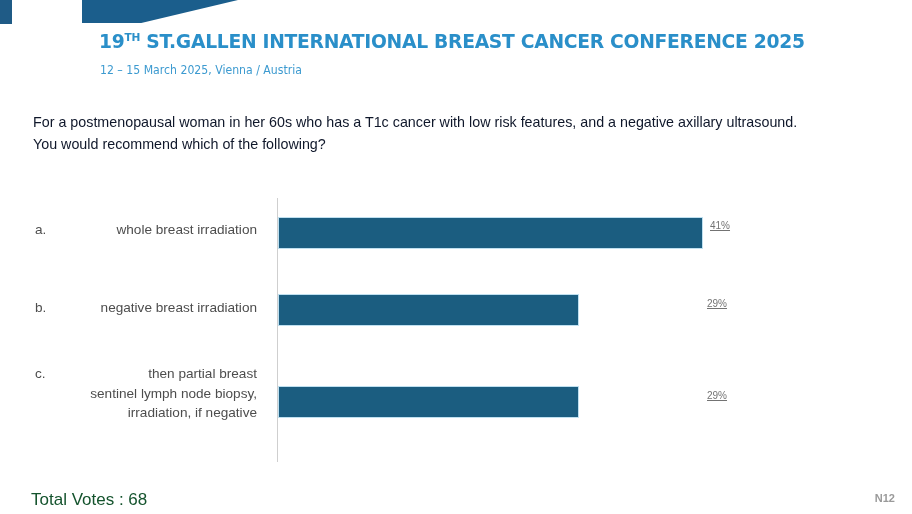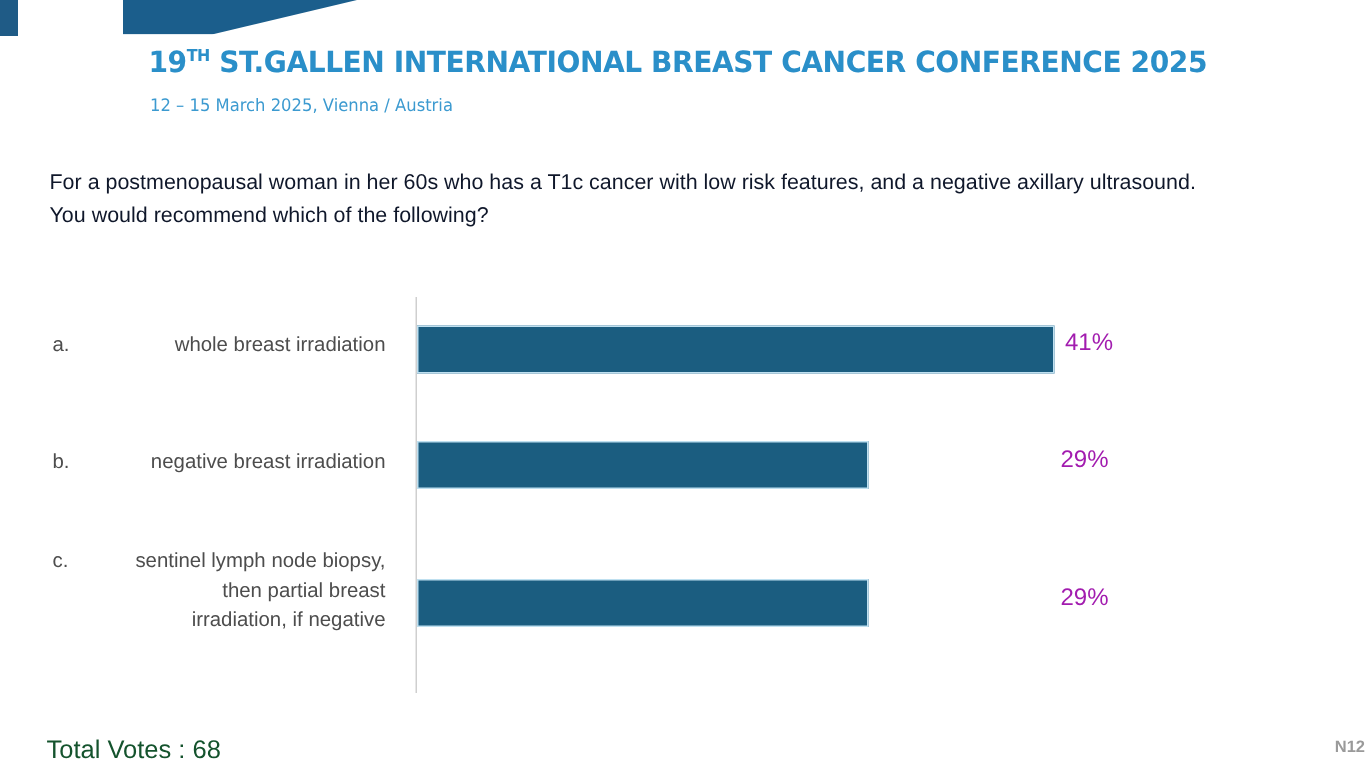--- a/index.html
+++ b/index.html
@@ -145,22 +145,23 @@
   .row-label .txt { display: block; }
   .bar {
     position: absolute;
     left: 278px;
     background: #1b5d80;
     border: 1px solid #bfe0f0;
     box-sizing: border-box;
   }
   .bar-value {
     position: absolute;
-    font-size: 16px;
-    color: #a21caf;
+    font-size: 10px;
+    color: #737373;
+    text-decoration: underline;
   }
 
   
   #row-a { top: 0; height: 55px; }
   #row-a .row-label { top: 34px; }
   #row-a .bar { top: 31px; height: 32px; width: 425px; }
   #row-a .bar-value { left: 710px; top: 34px; }
 
   
   #row-b { top: 86px; height: 55px; }
@@ -176,21 +177,21 @@
 
   
   #footer-votes {
     position: absolute;
     left: 31px; top: 490px;
     font-size: 17px;
     color: #14532d;
   }
   #footer-code {
     position: absolute;
-    right: 2px; top: 492px;
+    right: 17px; top: 492px;
     font-size: 11px;
     font-weight: bold;
     color: #9a9a9a;
   }
 </style>
 </head>
 <body>
 
 <div id="header">
 
@@ -225,22 +226,22 @@
       <span class="marker">b.</span>
       <span class="txt">negative breast irradiation</span>
     </div>
     <div class="bar" style="width: 300.61px;"></div>
     <div class="bar-value">29%</div>
   </div>
 
   <div class="row" id="row-c">
     <div class="row-label">
       <span class="marker">c.</span>
+      <span class="txt">then partial breast</span>
       <span class="txt">sentinel lymph node biopsy,</span>
-      <span class="txt">then partial breast</span>
       <span class="txt">irradiation, if negative</span>
     </div>
     <div class="bar" style="width: 300.61px;"></div>
     <div class="bar-value">29%</div>
   </div>
 </div>
 
 <div id="footer-votes">Total Votes : 68</div>
 <div id="footer-code">N12</div>
 

